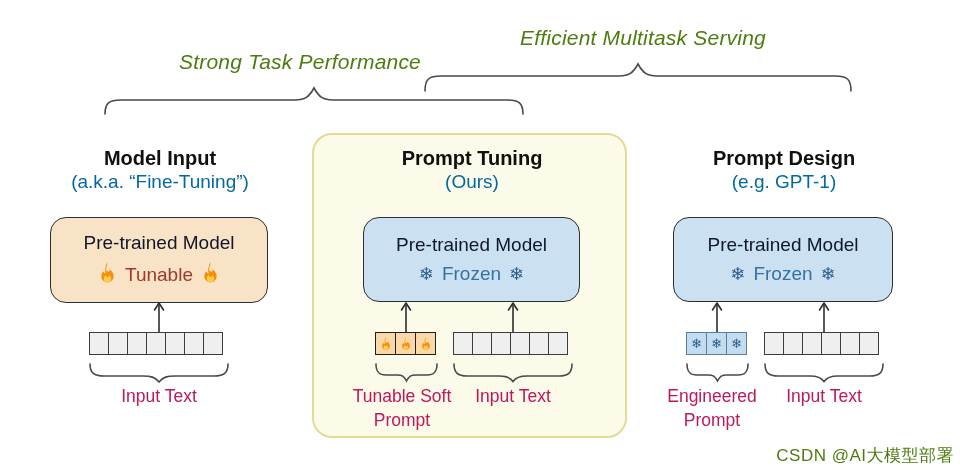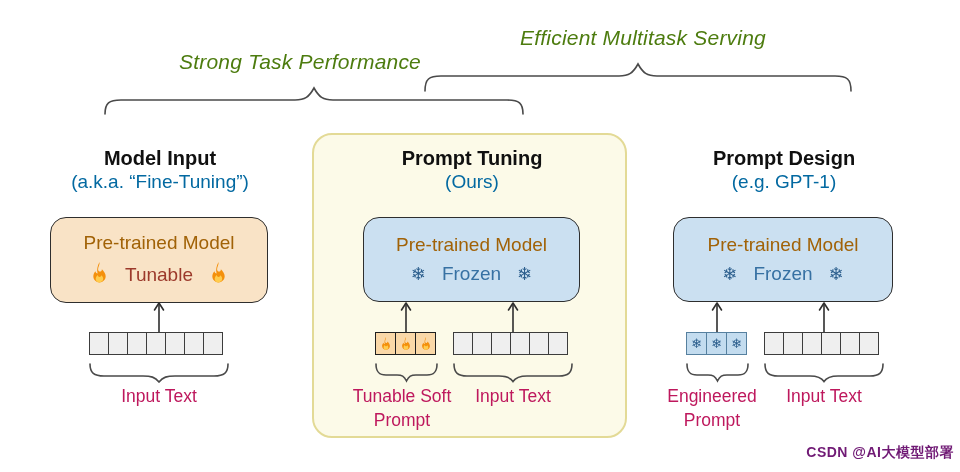--- a/index.html
+++ b/index.html
@@ -18,22 +18,22 @@
   svg.brace path{fill:none;stroke:#4a4a4a;stroke-width:1.6;stroke-linecap:round;}
   svg.arrow line,svg.arrow path{stroke:#2e2e2e;stroke-width:1.6;fill:none;stroke-linecap:round;stroke-linejoin:round;}
 
   .col-title{font-weight:bold;font-size:20px;color:#101010;line-height:1.2;white-space:nowrap;}
   .col-subtitle{font-size:19px;color:#0369a1;line-height:1.25;white-space:nowrap;}
 
   .model-box{
     border:1.6px solid #2e2e2e;border-radius:16px;
     display:flex;flex-direction:column;align-items:center;justify-content:center;gap:7px;
   }
-  .model-box .bx-line1{font-size:19px;color:#a16207;}
-  .bx-line2{font-size:19px;display:flex;align-items:center;gap:16px;}
+  .model-box .bx-line1{font-size:19px;color:#0f172a;}
+  .bx-line2{font-size:19px;display:flex;align-items:center;gap:8px;}
   .orange-fill{background:#F9E3C6;}
   .blue-fill{background:#CBE0F1;}
   .tunable-text{color:#9C392B;}
   .frozen-text{color:#3771A3;}
   .frozen-flake{color:#2A5D8C;font-size:18px;}
 
   .cell-row{display:flex;}
   .cell{
     width:20px;height:23px;background:#EFEFEF;border:1px solid #3c3c3c;
     box-sizing:border-box;display:flex;align-items:center;justify-content:center;
@@ -46,21 +46,21 @@
 
   .flame-lg{width:19px;height:23px;}
 
   .under-label{font-size:17.5px;color:#be185d;line-height:1.35;white-space:nowrap;}
 
   .yellow-panel{
     background:#FCFAE8;border:2.5px solid #E3DA96;border-radius:20px;
   }
 
   .watermark{
-    font-size:14px;color:#701a75;white-space:nowrap;letter-spacing:.5px;font-weight:bold;
+    font-size:17px;color:#4d7c0f;white-space:nowrap;letter-spacing:.5px;
   }
 </style>
 </head>
 <body>
 
 <div id="stage">
 
   <div class="abs top-label center" style="left:140px;top:50px;width:320px;">Strong Task Performance</div>
 
   <div class="abs top-label center" style="left:483px;top:26px;width:320px;">Efficient Multitask Serving</div>

